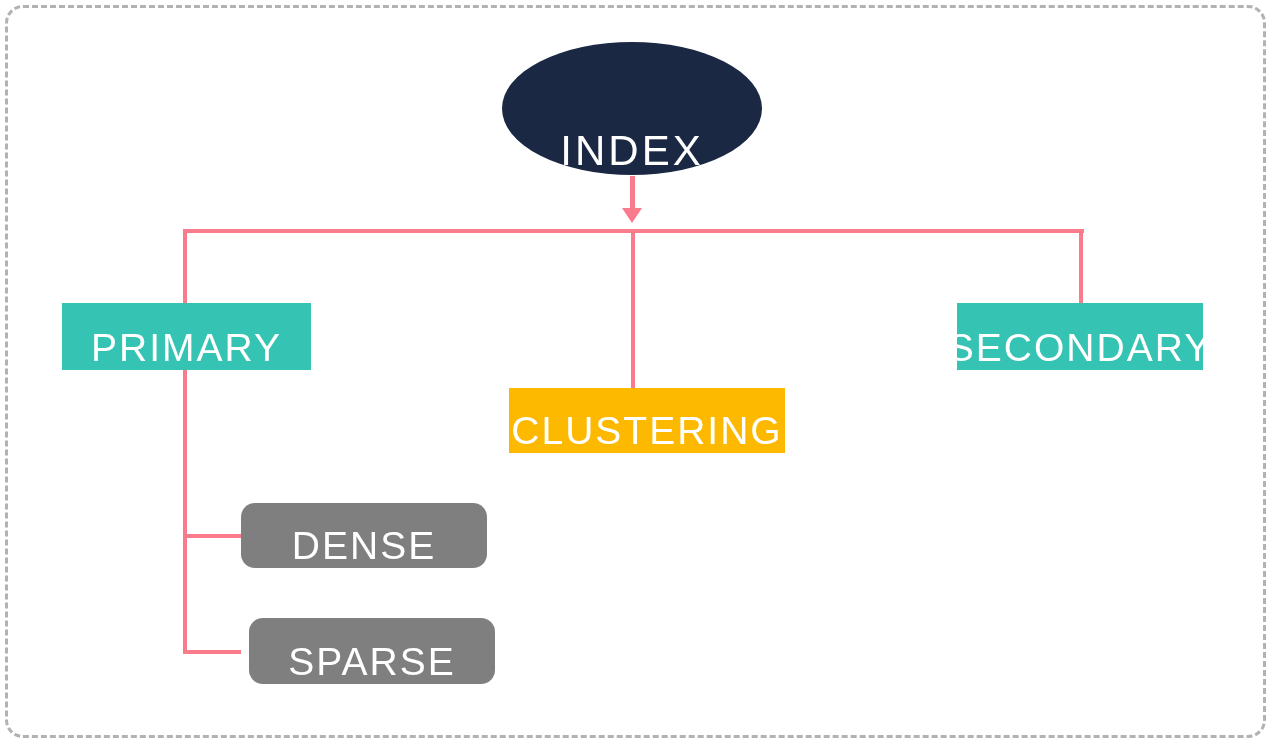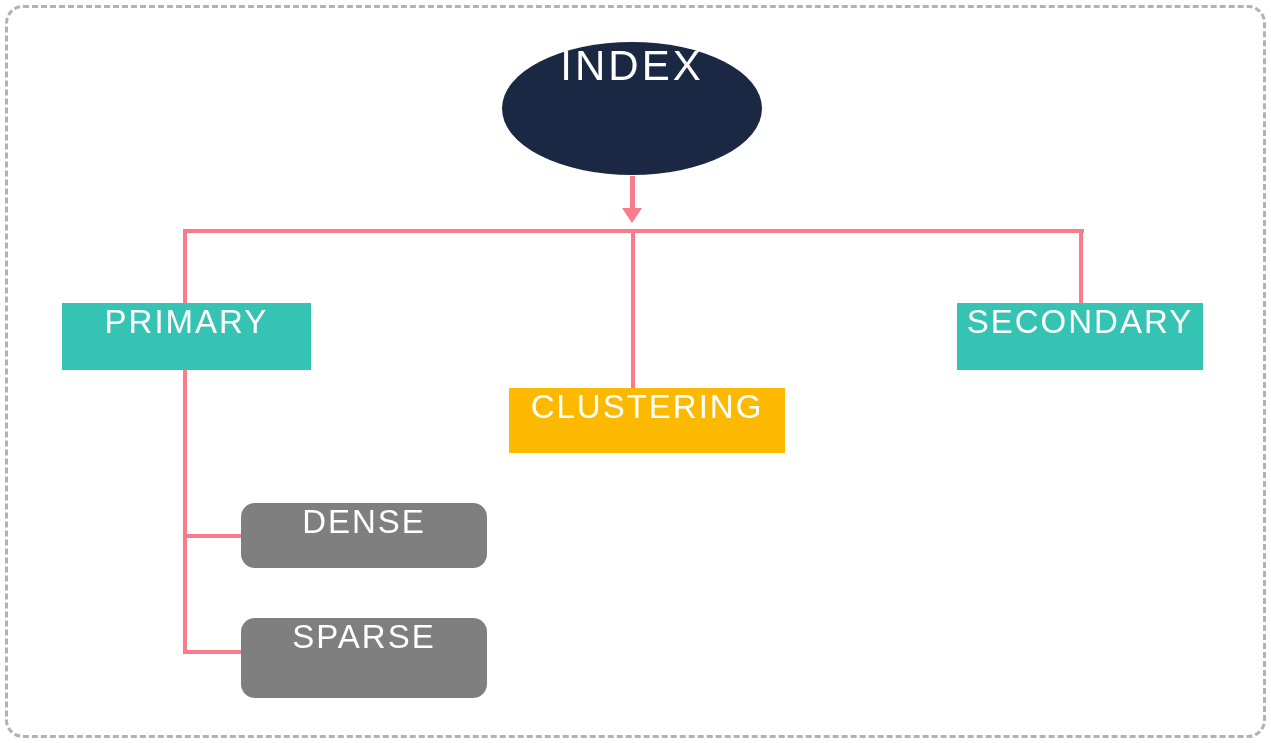--- a/index.html
+++ b/index.html
@@ -39,45 +39,45 @@
     left: 622px; top: 208px;
     width: 0; height: 0;
     border-left: 10px solid transparent;
     border-right: 10px solid transparent;
     border-top: 15px solid #f97b8c;
   }
   
   .node {
     position: absolute;
     display: flex;
-    align-items: flex-start;
+    align-items: flex-end;
     justify-content: center;
     color: #ffffff;
     font-weight: 500;
     letter-spacing: 2px;
     white-space: nowrap;
   }
   .node-root {
     left: 502px; top: 42px;
     width: 260px; height: 133px;
     background: #1b2844;
     border-radius: 50%;
     font-size: 42px;
     letter-spacing: 3px;
   }
-  .node-rect { font-size: 33px; }
+  .node-rect { font-size: 39px; }
   .node-primary   { left: 62px;  top: 303px; width: 249px; height: 67px; background: #35c4b4; }
   .node-clustering{ left: 509px; top: 388px; width: 276px; height: 65px; background: #fcb900; }
   .node-secondary { left: 957px; top: 303px; width: 246px; height: 67px; background: #35c4b4; }
   .node-leaf {
     background: #7f7f7f;
     border-radius: 14px;
   }
   .node-dense  { left: 241px; top: 503px; width: 246px; height: 65px; }
-  .node-sparse { left: 241px; top: 618px; width: 246px; height: 80px; }
+  .node-sparse { left: 249px; top: 618px; width: 246px; height: 66px; }
 </style>
 </head>
 <body>
 
 <div class="canvas">
   <div class="frame"></div>
 
   <div class="line line-h" id="hline-main"></div>
   <div class="line line-v" id="vline-left"></div>
   <div class="line line-v" id="vline-center"></div>

